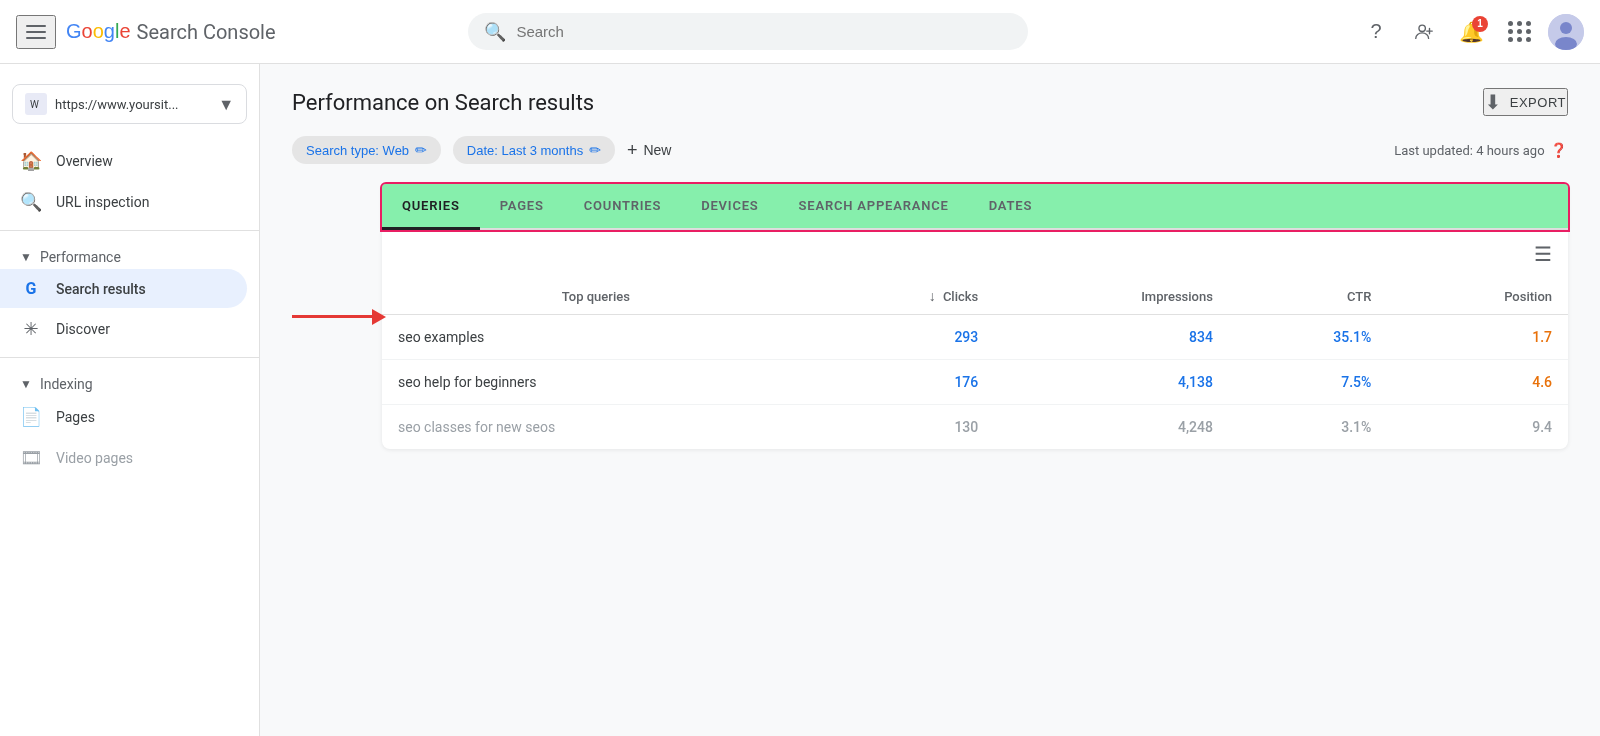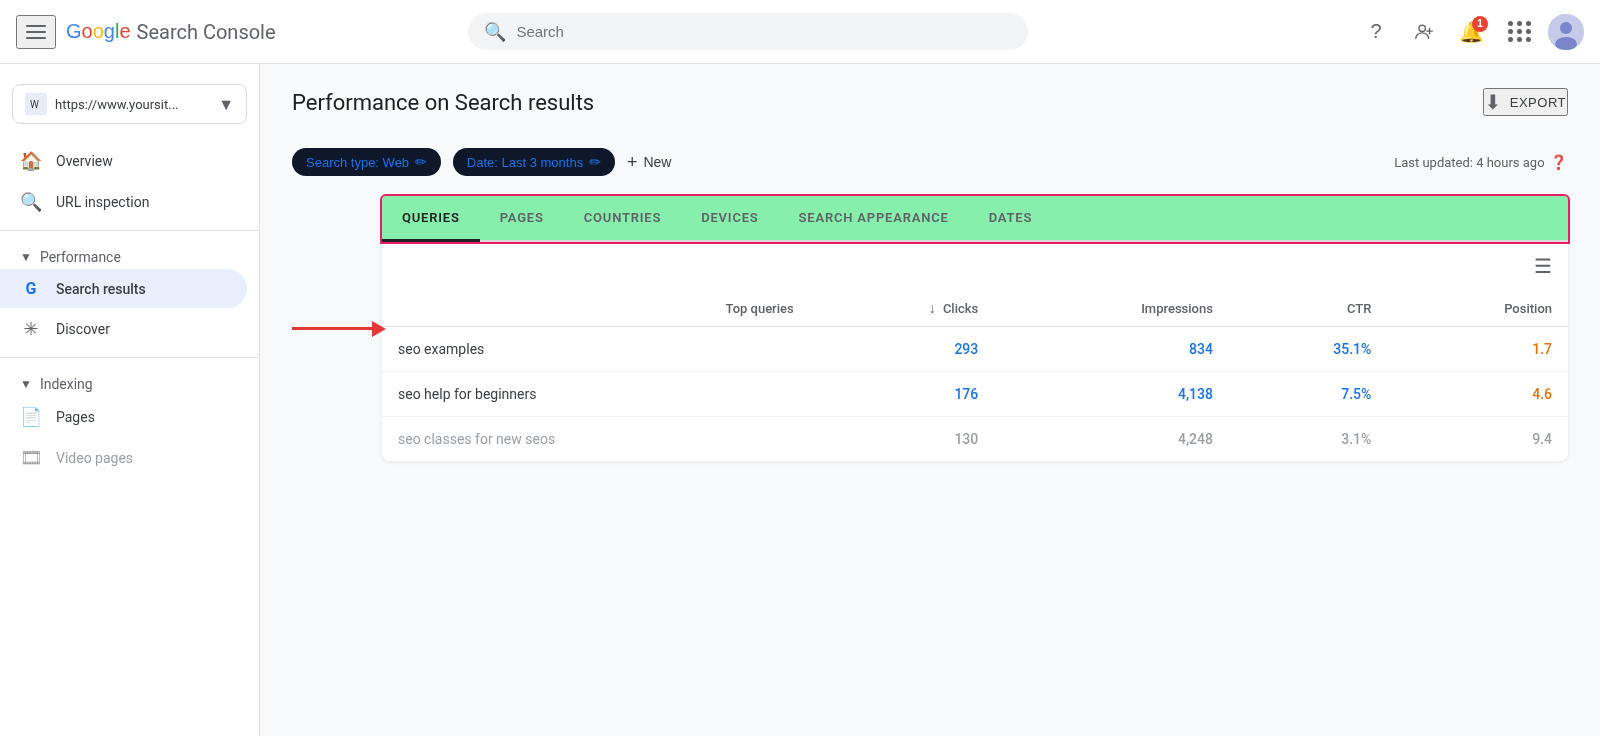--- a/index.html
+++ b/index.html
@@ -154,41 +154,41 @@
     
     .main {
       flex: 1;
       padding: 24px 32px;
       overflow-y: auto;
       background: #f8f9fa;
     }
 
     .main-header {
       display: flex; align-items: center; justify-content: space-between;
-      margin-bottom: 32px;
+      margin-bottom: 20px;
     }
     .page-title {
       font-size: 22px; font-weight: 400; color: #202124;
     }
     .export-btn {
       display: flex; align-items: center; gap: 8px;
       font-size: 13px; font-weight: 500; color: #3c4043;
       cursor: pointer; letter-spacing: 0.5px;
       text-transform: uppercase;
     }
     .export-icon { font-size: 20px; color: #5f6368; }
 
     
     .filter-row {
       display: flex; align-items: center; gap: 12px;
       margin-bottom: 20px; flex-wrap: wrap;
     }
     .chip {
       display: flex; align-items: center; gap: 6px;
-      background: #0f172a; border-radius: 20px;
+      background: #e5e5e5; border-radius: 20px;
       padding: 6px 14px; font-size: 13px; color: #1a73e8;
       cursor: pointer; border: none;
     }
     .chip-edit { font-size: 14px; }
     .new-btn {
       display: flex; align-items: center; gap: 6px;
       font-size: 14px; color: #3c4043; cursor: pointer;
       background: none; border: none; font-weight: 500;
     }
     .plus-icon { font-size: 18px; }
@@ -254,21 +254,21 @@
       padding: 12px 16px;
     }
     .filter-icon { font-size: 20px; color: #5f6368; cursor: pointer; }
 
     .data-table {
       width: 100%; border-collapse: collapse;
     }
     .data-table th {
       padding: 10px 16px;
       font-size: 13px; color: #5f6368; font-weight: 500;
-      text-align: right; border-bottom: 1px solid #e0e0e0;
+      text-align: center; border-bottom: 1px solid #e0e0e0;
     }
     .data-table th.right { text-align: right; }
     .data-table td {
       padding: 14px 16px;
       font-size: 14px; border-bottom: 1px solid #f1f3f4;
     }
     .data-table tr:last-child td { border-bottom: none; }
     .col-clicks { color: #1a73e8; font-weight: 500; text-align: right; }
     .col-impressions { color: #1a73e8; font-weight: 500; text-align: right; }
     .col-ctr { color: #1a73e8; font-weight: 500; text-align: right; }

